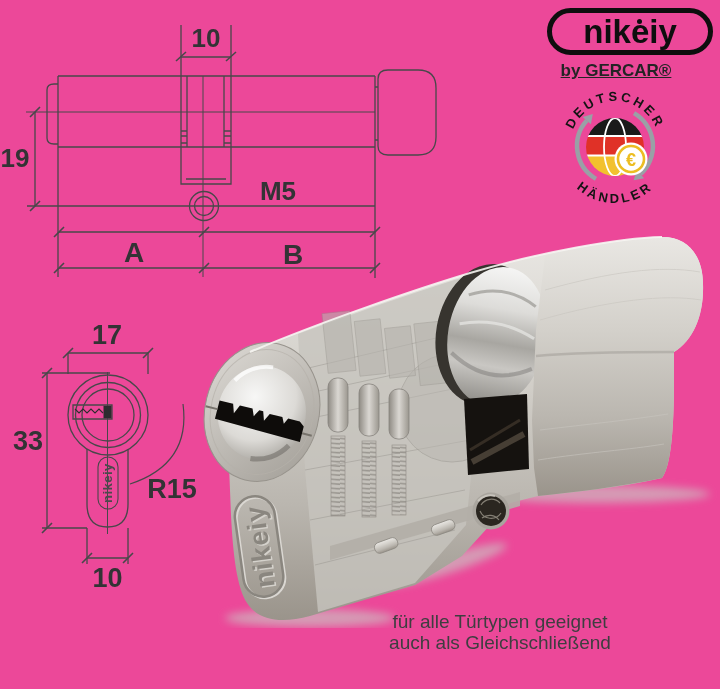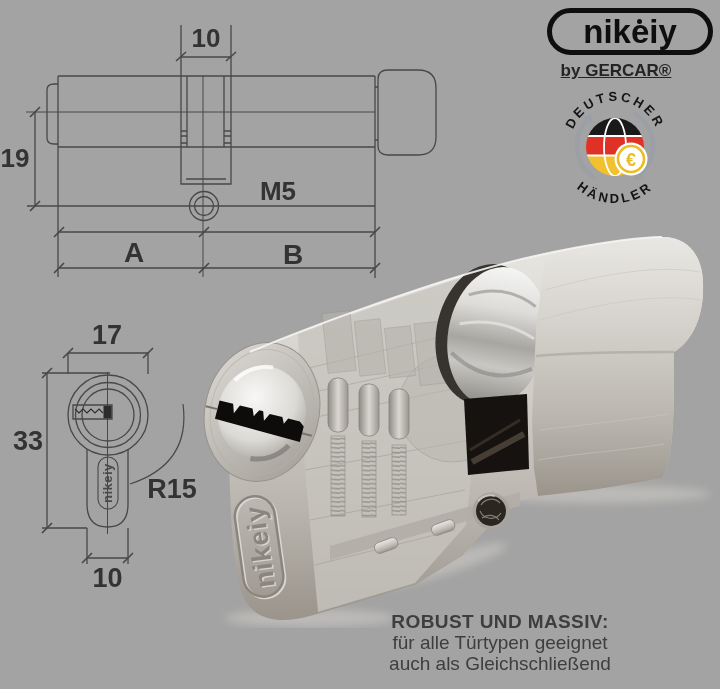--- a/index.html
+++ b/index.html
@@ -1,16 +1,16 @@
 <!DOCTYPE html>
 <html><head>
 <meta charset="utf-8">
 <style>
   html,body{margin:0;padding:0;background:#ffffff;}
-  .stage{position:relative;width:720px;height:689px;background:#a3a3a3;overflow:hidden;
+  .stage{position:relative;width:720px;height:689px;background:#ec4899;overflow:hidden;
          font-family:"Liberation Sans",sans-serif;}
   .stage svg{position:absolute;display:block;}
   #side-svg{left:0;top:0;}
   #front-svg{left:0;top:300px;}
   #photo-svg{left:190px;top:228px;}
   .dim-label{font-family:"Liberation Sans",sans-serif;font-weight:600;fill:#333335;}
   .wordmark-box{position:absolute;left:547px;top:8px;width:166px;height:47px;
     box-sizing:border-box;border:5px solid #0e0e0e;border-radius:26px;
     display:flex;align-items:center;justify-content:center;}
   .wordmark-text{font-size:33px;font-weight:700;color:#0e0e0e;letter-spacing:0px;line-height:1;}
@@ -290,18 +290,17 @@
 
     <text font-size="13" font-weight="700" fill="#141414" letter-spacing="3" font-family="Liberation Sans, sans-serif">
       <textPath href="#arcTop" startOffset="50%" text-anchor="middle">DEUTSCHER</textPath>
     </text>
     <text font-size="13" font-weight="700" fill="#141414" letter-spacing="3" font-family="Liberation Sans, sans-serif">
       <textPath href="#arcBottom" startOffset="50%" text-anchor="middle">HÄNDLER</textPath>
     </text>
   </svg>
 
   <div class="caption">
-    <div class="caption-title">ROBUST UND MASSIV:</div>
     <div class="caption-line">für alle Türtypen geeignet</div>
     <div class="caption-line">auch als Gleichschließend</div>
   </div>
 
 </div>
 
 </body></html>

